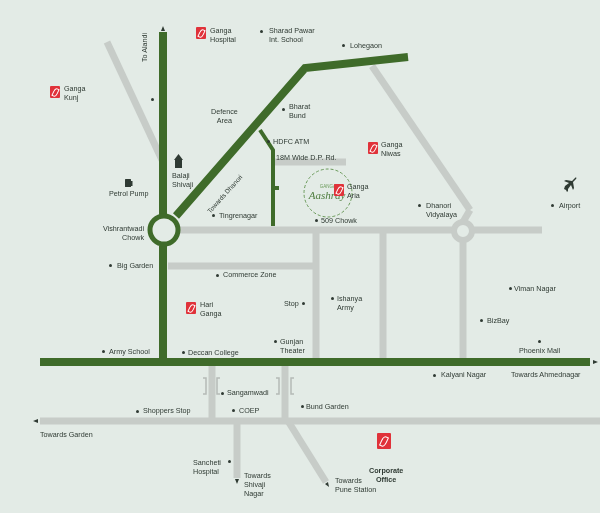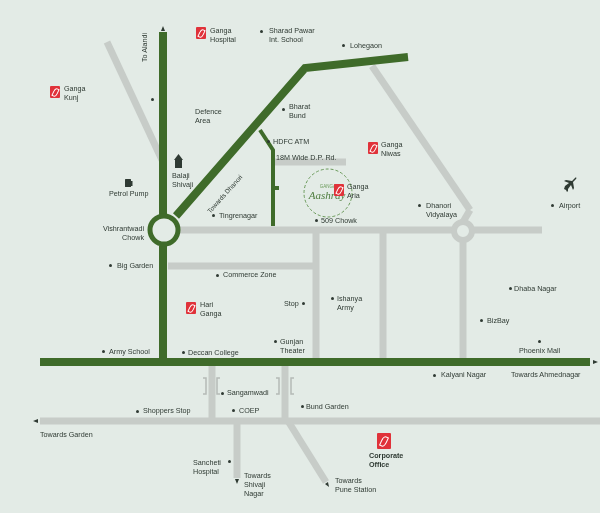--- a/index.html
+++ b/index.html
@@ -87,31 +87,31 @@
 <div class="gicon" style="left:368px;top:142px"></div>
 <div class="lbl" style="left:381px;top:140px"><span>Ganga</span><br><span>Niwas</span></div>
 
 <div class="gicon" style="left:334px;top:184px"></div>
 <div class="lbl" style="left:347px;top:182px"><span>Ganga</span><br><span>Aria</span></div>
 
 <div class="gicon" style="left:186px;top:302px"></div>
 <div class="lbl" style="left:200px;top:300px"><span>Hari</span><br><span>Ganga</span></div>
 
 <div class="gicon big" style="left:377px;top:433px"></div>
-<div class="lbl bold" style="left:369px;top:451px;"><span>Corporate</span><br><span>Office</span></div>
+<div class="lbl bold" style="left:369px;top:466px;text-align:center"><span>Corporate</span><br><span>Office</span></div>
 
 <div class="dot" style="left:260px;top:30px"></div>
 <div class="lbl" style="left:269px;top:26px"><span>Sharad Pawar</span><br><span>Int. School</span></div>
 
 <div class="dot" style="left:342px;top:44px"></div>
 <div class="lbl" style="left:350px;top:41px">Lohegaon</div>
 
 <div class="dot" style="left:151px;top:98px"></div>
 
-<div class="lbl" style="left:195px;top:107px;"><span>Defence</span><br><span>Area</span></div>
+<div class="lbl" style="left:211px;top:107px;text-align:center"><span>Defence</span><br><span>Area</span></div>
 
 <div class="dot" style="left:282px;top:108px"></div>
 <div class="lbl" style="left:289px;top:102px"><span>Bharat</span><br><span>Bund</span></div>
 
 <div class="dot" style="left:267px;top:140px"></div>
 <div class="lbl" style="left:273px;top:137px">HDFC ATM</div>
 
 <div class="lbl" style="left:276px;top:153px">18M Wide D.P. Rd.</div>
 
 <div class="lbl" style="left:172px;top:171px"><span>Balaji</span><br><span>Shivaji</span></div>
@@ -138,21 +138,21 @@
 <div class="dot" style="left:216px;top:274px"></div>
 <div class="lbl" style="left:223px;top:270px">Commerce Zone</div>
 
 <div class="lbl" style="left:284px;top:299px">Stop</div>
 <div class="dot" style="left:302px;top:302px"></div>
 
 <div class="dot" style="left:331px;top:297px"></div>
 <div class="lbl" style="left:337px;top:294px"><span>Ishanya</span><br><span>Army</span></div>
 
 <div class="dot" style="left:509px;top:287px"></div>
-<div class="lbl" style="left:514px;top:284px">Dhaba Nagar</div>
+<div class="lbl" style="left:514px;top:284px">Viman Nagar</div>
 
 <div class="dot" style="left:480px;top:319px"></div>
 <div class="lbl" style="left:487px;top:316px">BizBay</div>
 
 <div class="dot" style="left:538px;top:340px"></div>
 <div class="lbl" style="left:519px;top:346px">Phoenix Mall</div>
 
 <div class="dot" style="left:102px;top:350px"></div>
 <div class="lbl" style="left:109px;top:347px">Army School</div>
 

